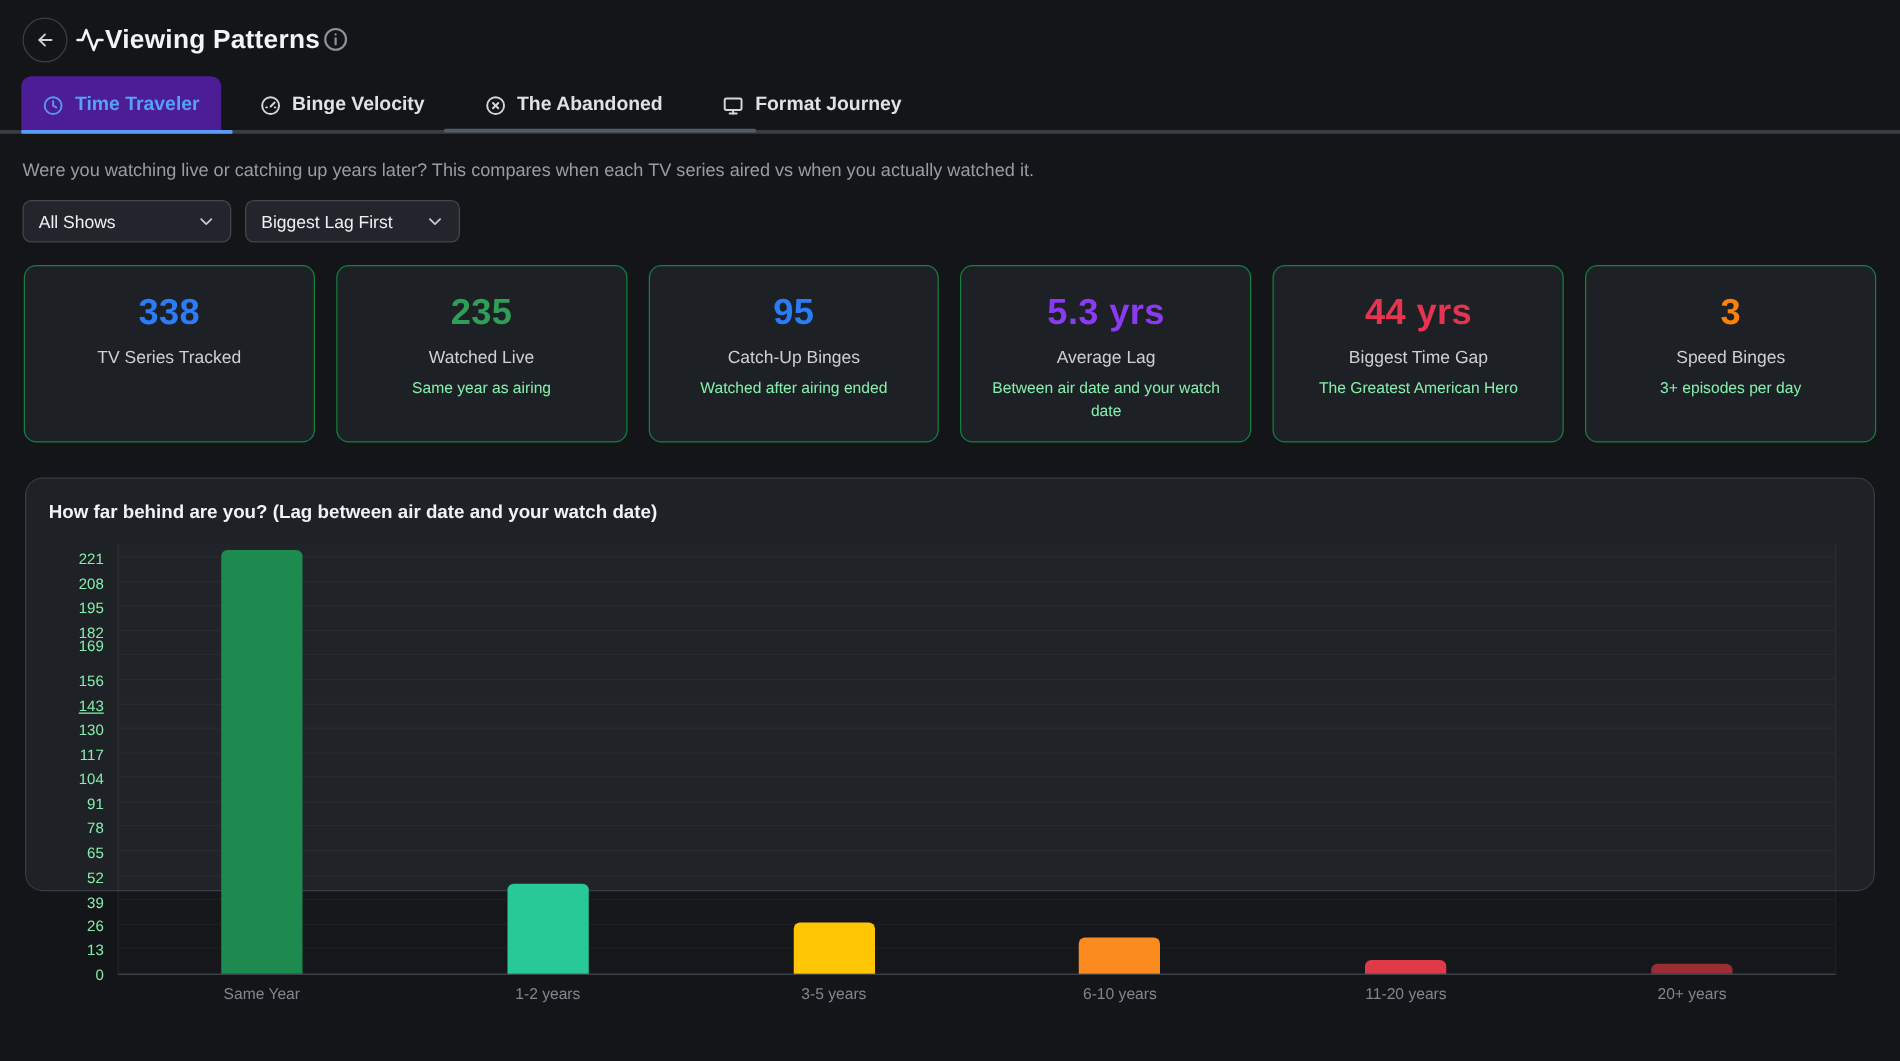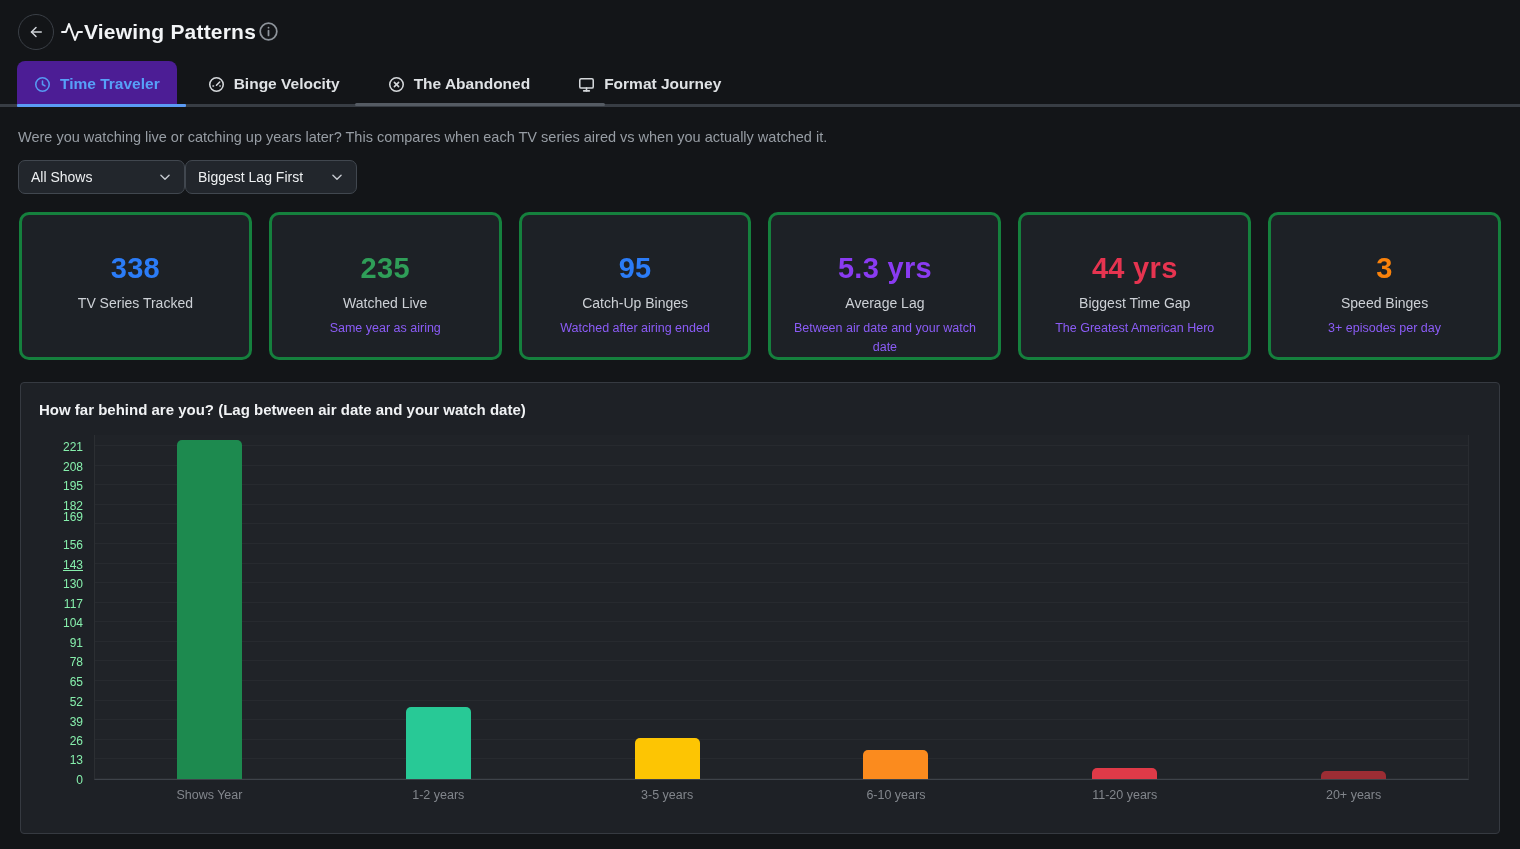--- a/index.html
+++ b/index.html
@@ -31,43 +31,43 @@
     border-radius:8px 8px 0 0; position:relative; z-index:2; white-space:nowrap;
   }
   .tab.active { background:#4c1d95; color:#57a0f8; }
   .tab .ticon { opacity:.95; }
   .tab-track { position:absolute; left:0; right:0; bottom:0; height:3px; background:#383d44; z-index:1; }
   .tab-underline { position:absolute; bottom:0; left:17px; width:169px; height:3px; background:#5b9bf5; z-index:3; border-radius:1px; }
   .tab-scroll-thumb { position:absolute; bottom:1px; left:355px; width:250px; height:3px; background:#555b63; z-index:2; border-radius:2px; }
 
   
   .description { margin:22px 18px 0 18px; font-size:14.5px; color:#979da4; }
-  .filters { display:flex; margin:15px 18px 0 18px; }
+  .filters { display:flex; gap:11px; margin:15px 18px 0 18px; }
   .dropdown {
     display:flex; align-items:center; justify-content:space-between;
     height:34px; padding:0 12px; background:#22262c; border:1px solid #41474f;
     border-radius:7px; font-size:14px; color:#eef0f2; cursor:pointer; gap:26px;
   }
   .dropdown .chev { color:#c6cad0; }
 
   
   .stats-row { display:grid; grid-template-columns:repeat(6,1fr); gap:17px; margin:18px 19px 0 19px; height:142px; }
   .stat-card {
-    background:#1d2126; border:3px solid #15803d; border-radius:10px;
-    text-align:center; padding:37px 10px 0 10px;
+    background:#1d2126; border:1px solid #15803d; border-radius:10px;
+    text-align:center; padding:21px 10px 0 10px;
   }
   .stat-value { font-size:29px; font-weight:800; letter-spacing:.3px; }
   .stat-label { margin-top:10px; font-size:14px; color:#cdd1d6; }
-  .stat-sub { margin-top:8px; font-size:12.5px; color:#8b5cf6; line-height:1.5; padding:0 8px; }
+  .stat-sub { margin-top:8px; font-size:12.5px; color:#86efac; line-height:1.5; padding:0 8px; }
   .stat-sub:empty { display:none; }
 
   
   .chart-panel {
-    margin:28px 20px 0 20px; height:452px;
-    background:#1e2126; border:1px solid #363a41; border-radius:4px;
+    margin:28px 20px 0 20px; height:331px;
+    background:#1e2126; border:1px solid #363a41; border-radius:14px;
     padding:18px 16px 0 16px; position:relative;
   }
   .chart-title { font-size:15px; font-weight:700; color:#f0f2f4; padding-left:2px; }
   .chart-area { position:relative; margin-top:17px; height:380px; }
   .y-axis-labels { position:absolute; left:0; top:0; width:46px; height:345px; }
   .ytick { position:absolute; right:0; font-size:12px; color:#86efac; text-align:right; width:46px; }
   .plot {
     position:absolute; left:57px; right:14px; top:0; height:345px;
     background:rgba(255,255,255,0.012);
     border-left:1px solid rgba(255,255,255,0.05);
@@ -241,21 +241,21 @@
         <div class="gridline" style="bottom: 176.294px;"></div>
         <div class="gridline" style="bottom: 195.882px;"></div>
         <div class="gridline" style="bottom: 215.471px;"></div>
         <div class="gridline" style="bottom: 235.059px;"></div>
         <div class="gridline" style="bottom: 254.647px;"></div>
         <div class="gridline" style="bottom: 274.235px;"></div>
         <div class="gridline" style="bottom: 293.824px;"></div>
         <div class="gridline" style="bottom: 313.412px;"></div>
         <div class="gridline" style="bottom: 333px;"></div>
         <div class="bar" title="Same Year: 225" style="left: calc(8.33333% - 32.5px); height: 339.027px; background: rgb(29, 138, 79);"></div>
-        <div class="xlabel" style="left: 8.33333%;">Shows Year</div>
+        <div class="xlabel" style="left: 8.33333%;">Same Year</div>
         <div class="bar" title="1-2 years: 48" style="left: calc(25% - 32.5px); height: 72.3258px; background: rgb(40, 201, 150);"></div>
         <div class="xlabel" style="left: 25%;">1-2 years</div>
         <div class="bar" title="3-5 years: 27" style="left: calc(41.6667% - 32.5px); height: 40.6833px; background: rgb(253, 197, 3);"></div>
         <div class="xlabel" style="left: 41.6667%;">3-5 years</div>
         <div class="bar" title="6-10 years: 19" style="left: calc(58.3333% - 32.5px); height: 28.629px; background: rgb(251, 139, 30);"></div>
         <div class="xlabel" style="left: 58.3333%;">6-10 years</div>
         <div class="bar" title="11-20 years: 7" style="left: calc(75% - 32.5px); height: 10.5475px; background: rgb(223, 58, 72);"></div>
         <div class="xlabel" style="left: 75%;">11-20 years</div>
         <div class="bar" title="20+ years: 5" style="left: calc(91.6667% - 32.5px); height: 7.53394px; background: rgb(156, 45, 52);"></div>
         <div class="xlabel" style="left: 91.6667%;">20+ years</div>

